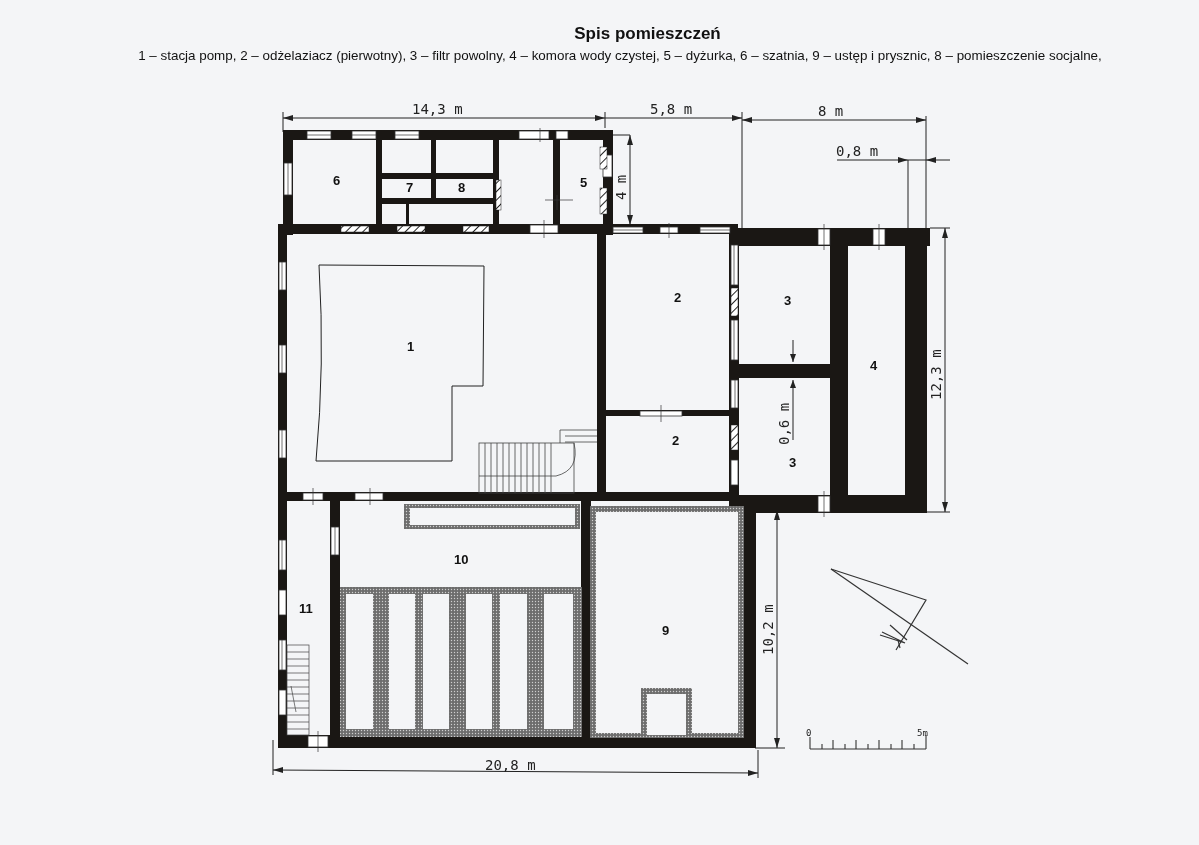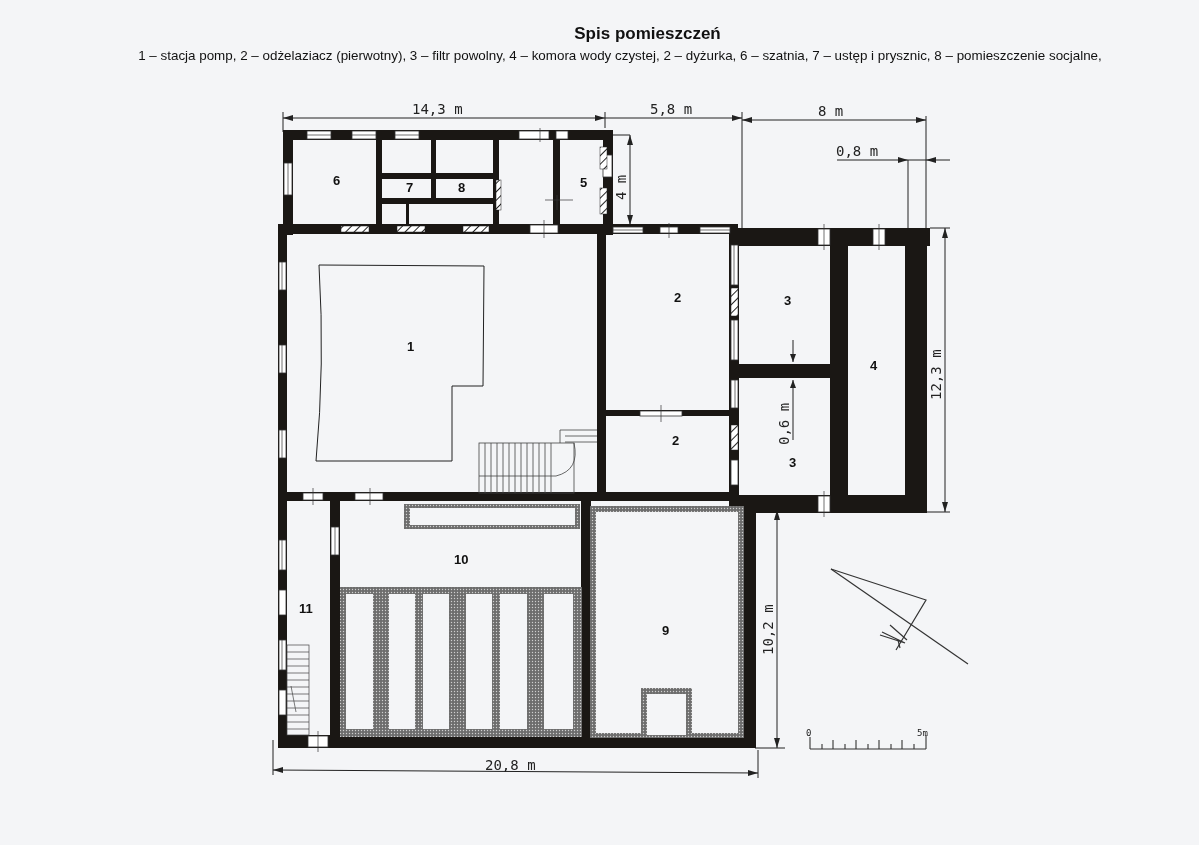--- a/index.html
+++ b/index.html
@@ -8,21 +8,21 @@
   .legend{position:absolute;left:90px;top:47px;width:1060px;text-align:center;font-size:13.4px;line-height:17px;}
   svg{position:absolute;left:0;top:0;}
   .dim{font-family:"DejaVu Sans Mono",monospace;font-size:14px;fill:#222;}
   .lbl{font-family:"Liberation Sans",sans-serif;font-weight:bold;font-size:13px;fill:#111;}
 </style>
 </head>
 <body>
 
 <div class="title">Spis pomieszczeń</div>
 <div class="legend">
-  <div>1 – stacja pomp, 2 – odżelaziacz (pierwotny), 3 – filtr powolny, 4 – komora wody czystej, 2 – dyżurka, 6 – szatnia, 7 – ustęp i prysznic, 8 – pomieszczenie socjalne,</div>
+  <div>1 – stacja pomp, 2 – odżelaziacz (pierwotny), 3 – filtr powolny, 4 – komora wody czystej, 5 – dyżurka, 6 – szatnia, 9 – ustęp i prysznic, 8 – pomieszczenie socjalne,</div>
 </div>
 
 <svg width="1199" height="845" viewBox="0 0 1199 845">
   <defs>
     <pattern id="hatch" width="6" height="6" patternUnits="userSpaceOnUse" patternTransform="rotate(45)">
       <rect width="6" height="6" fill="#fff"></rect>
       <line x1="0" y1="0" x2="0" y2="6" stroke="#222" stroke-width="2"></line>
     </pattern>
     <pattern id="dots" width="3" height="3" patternUnits="userSpaceOnUse">
       <rect width="3" height="3" fill="#6d6d6d"></rect>

